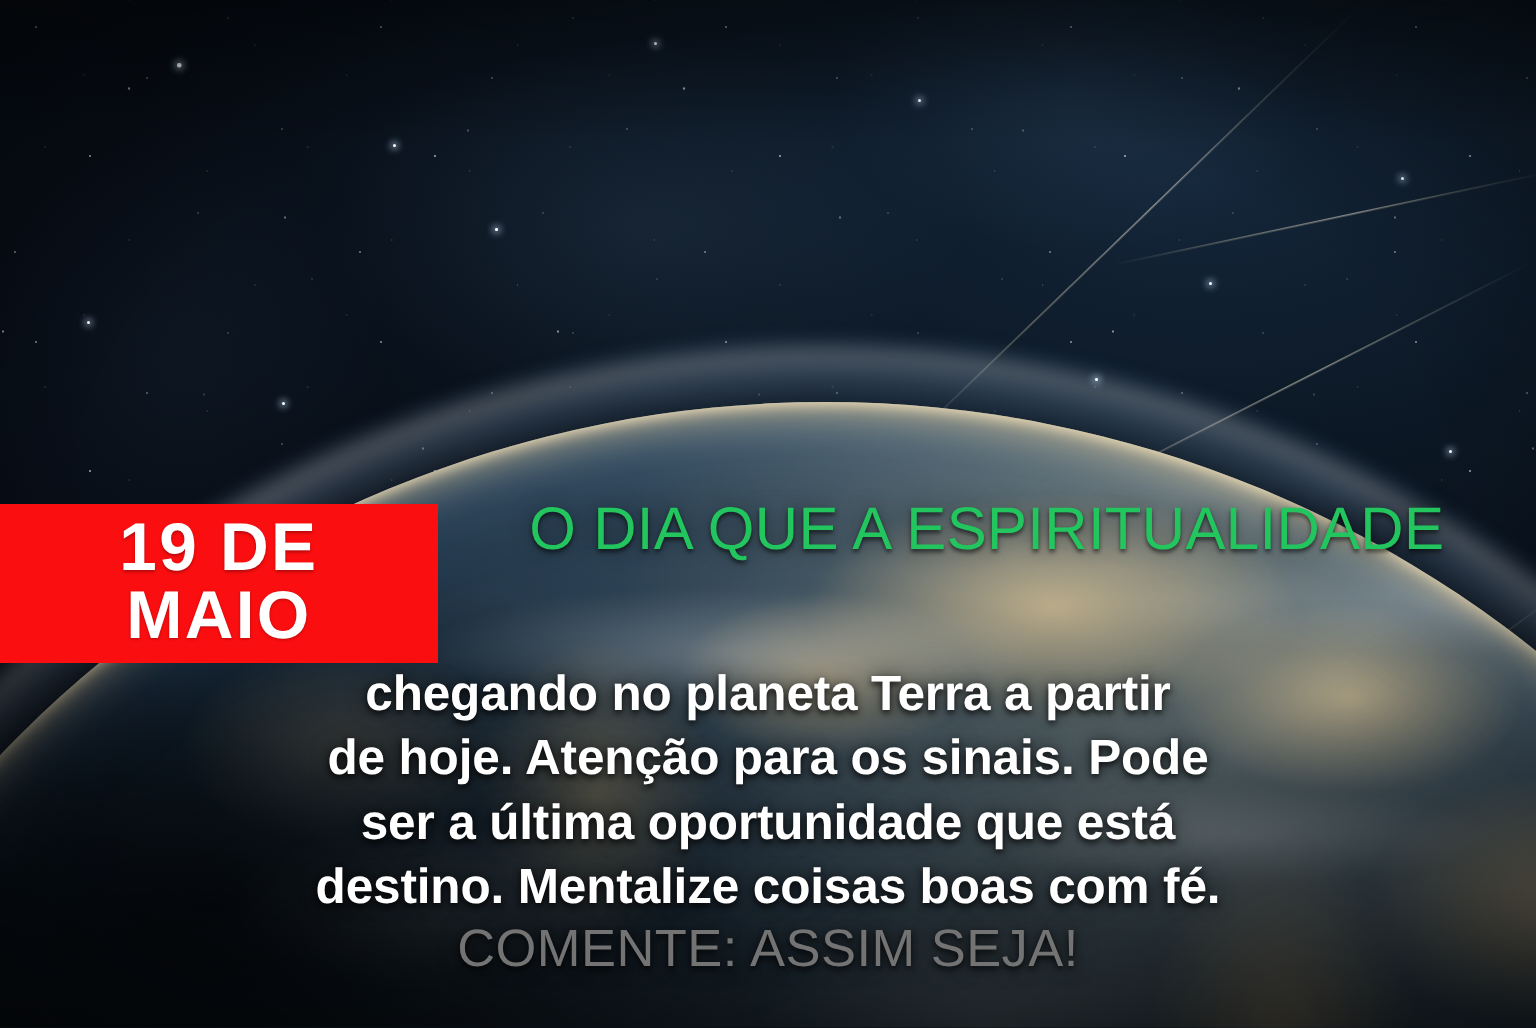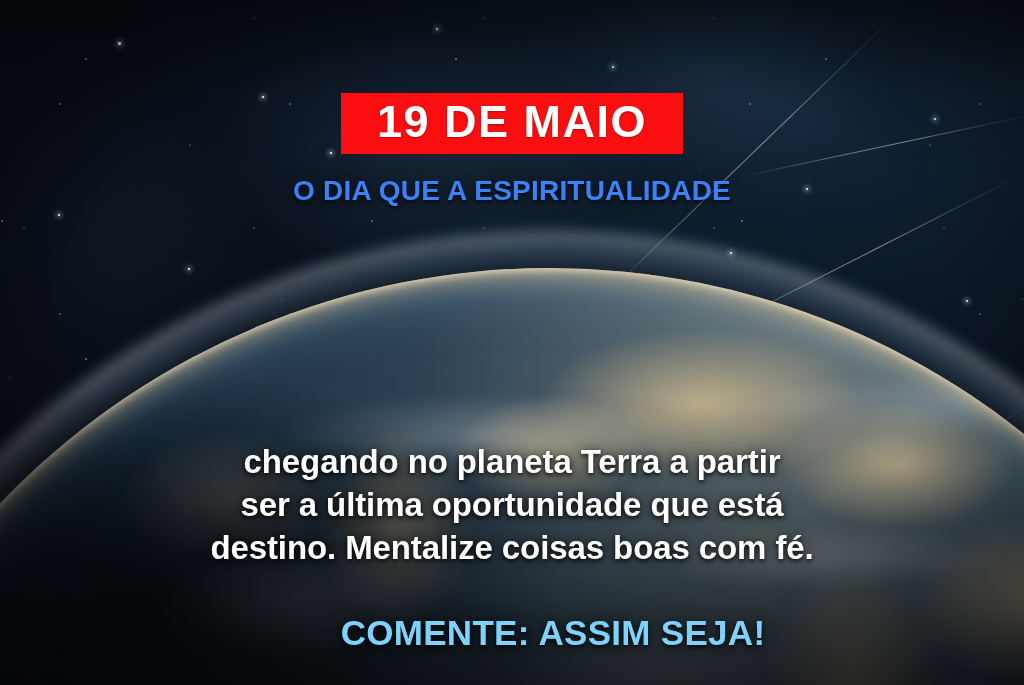--- a/index.html
+++ b/index.html
@@ -196,21 +196,20 @@
   
   .nightside {
     background: radial-gradient(ellipse 52% 44% at 14% 88%, rgba(0,0,0,0.62) 0%, rgba(0,0,0,0) 78%);
   }
 
   
   .content {
     position: absolute;
     inset: 0;
     display: flex;
-    flex-direction: column;
     align-items: center;
     text-align: center;
   }
 
   .date-banner {
     margin-top: 93px;
     background: #FA0E10;
     padding: 6px 36px 10px 36px;
     line-height: 1;
   }
@@ -219,23 +218,23 @@
     color: #ffffff;
     font-size: 45px;
     font-weight: 700;
     letter-spacing: 1.5px;
     text-shadow: 0 1px 2px rgba(0,0,0,0.28);
   }
 
   .headline {
     margin-top: 21px;
     width: 900px;
-    color: #3b82f6;
-    font-size: 28px;
-    font-weight: 700;
+    color: #22c55e;
+    font-size: 40px;
+    font-weight: 400;
     line-height: 1.12;
     letter-spacing: 0.2px;
     text-shadow:
       0 2px 3px rgba(0,0,0,0.60),
       0 0 14px rgba(0,0,0,0.45);
   }
 
   .body-copy {
     position: absolute;
     left: 50%;
@@ -250,28 +249,27 @@
     text-shadow:
       0 2px 4px rgba(0,0,0,0.78),
       0 0 12px rgba(0,0,0,0.55);
   }
 
   .cta {
     position: absolute;
     left: 50%;
     transform: translateX(-50%);
     top: 613px;
-    color: #7dd3fc;
+    color: #737373;
     font-size: 35px;
-    font-weight: 700;
+    font-weight: 400;
     letter-spacing: 0.3px;
     text-shadow:
       0 2px 4px rgba(0,0,0,0.80),
       0 0 14px rgba(0,0,0,0.55);
-    margin-left: 41px;
   }
 </style>
 </head>
 <body>
 
 <div id="poster">
 
   <div class="layer sky-base"></div>
   <div class="layer nebula"></div>
   <div class="layer stars-a"></div>
@@ -317,20 +315,21 @@
     <div class="date-banner">
       <span>19 DE MAIO</span>
     </div>
 
     <div class="headline">
       <div>O DIA QUE A ESPIRITUALIDADE</div>
     </div>
 
     <div class="body-copy">
       <div>chegando no planeta Terra a partir</div>
+      <div>de hoje. Atenção para os sinais. Pode</div>
       <div>ser a última oportunidade que está</div>
       <div>destino. Mentalize coisas boas com fé.</div>
     </div>
 
     <div class="cta">COMENTE: ASSIM SEJA!</div>
 
   </div>
 </div>
 
 </body></html>

